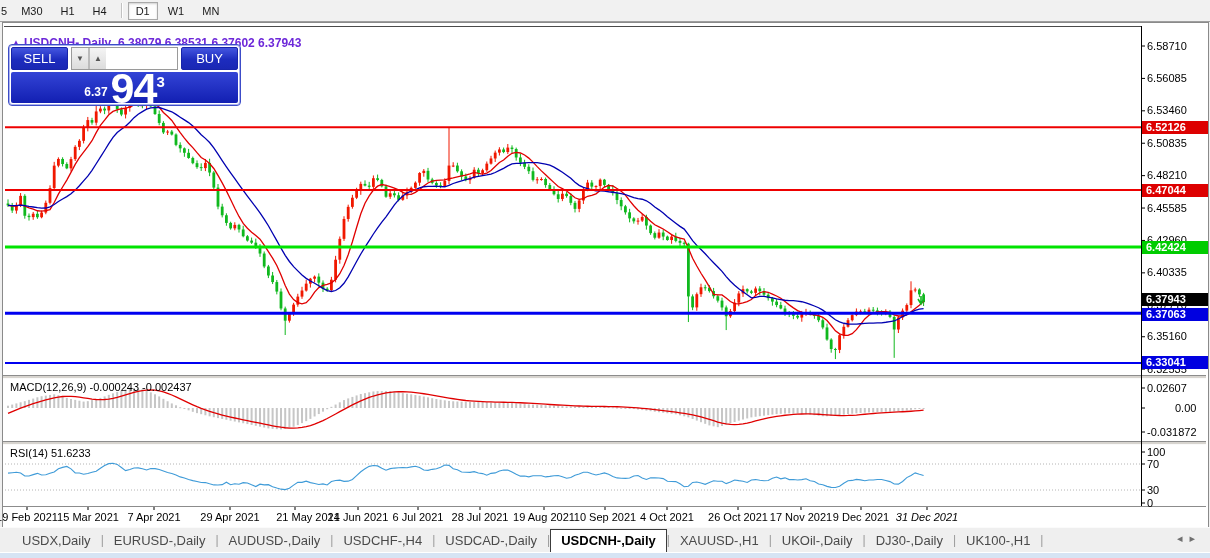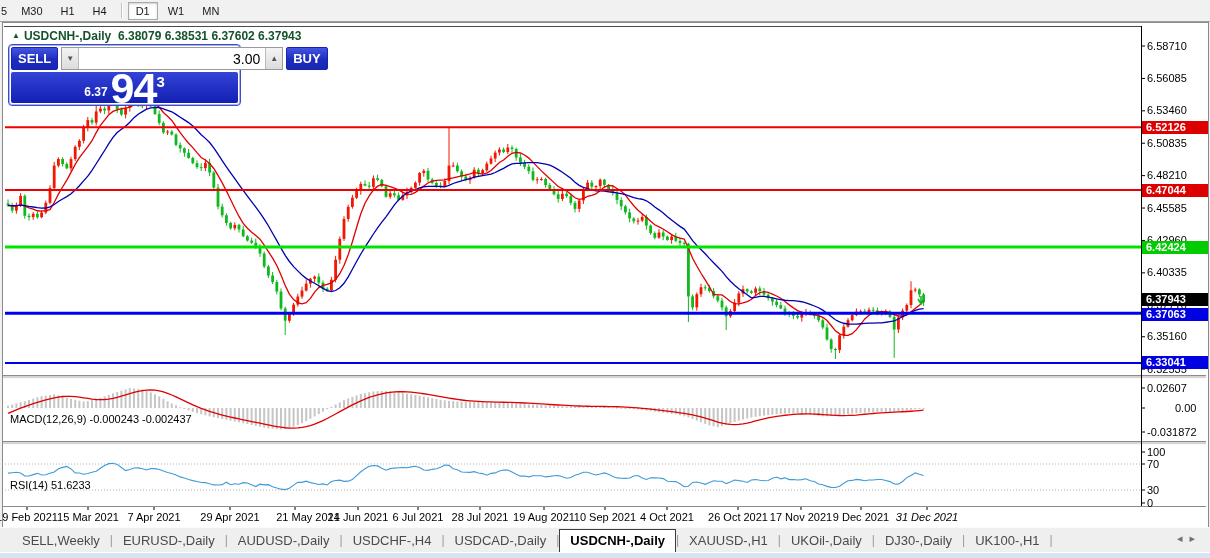--- a/index.html
+++ b/index.html
@@ -9,45 +9,45 @@
   #tf-bar{position:absolute;left:0;top:0;width:1210px;height:21px;background:#f1f1f1;
           border-bottom:1px solid #9e9e9e;display:flex;align-items:center;}
   .tf-btn{font-size:11px;color:#1a1a1a;padding:2px 7px;margin:0 1px;border:1px solid transparent;cursor:default;}
   .tf-btn.clip{padding:2px 3px 2px 0;margin-left:0;}
   .tf-btn.active{background:#fdfdfd;border:1px solid #a9a9a9;box-shadow:inset 0 1px 2px rgba(0,0,0,.18);}
   .tf-sep{width:1px;height:15px;background:#c2c2c2;margin:0 5px;box-shadow:1px 0 0 #fff;}
   
   #chartwin{position:absolute;left:2px;top:22px;width:1205px;height:505px;background:#fff;border:1px solid #8a8a8a;}
   #gfx{position:absolute;left:0;top:0;z-index:1;pointer-events:none;}
   .ovl{position:absolute;z-index:2;}
-  #chart-title{left:12px;top:29px;font-size:12px;font-weight:700;color:#14532d;white-space:nowrap;}
+  #chart-title{left:12px;top:36px;font-size:12px;font-weight:700;color:#6d28d9;white-space:nowrap;}
   #chart-title .tri{font-size:8px;vertical-align:2px;margin-right:4px;}
   
   #tpanel{position:absolute;left:8px;top:44px;width:227px;z-index:3;background:#fff;
           border:1px solid #3c4cc8;border-radius:4px;padding:2px;box-shadow:0 0 0 1px #aab2ee inset;}
   .trow{display:flex;gap:3px;}
   .trow+.trow{margin-top:2px;gap:8px;}
-  .tbtn{width:57px;height:23px;border:1px solid #1724aa;border-radius:2px;color:#fff;font-weight:700;
+  .tbtn{width:57px;height:23px;border:1px solid #1724aa;border-radius:2px;color:#fff;font-weight:400;
         font-size:13px;background:linear-gradient(#4456e0,#1d2cbe 55%,#1a27b4);font-family:inherit;}
   .spin{display:flex;height:23px;border:1px solid #9a9a9a;background:#fff;box-sizing:border-box;flex:1;}
   .spbtn{width:17px;border:none;background:linear-gradient(#f4f4f4,#dcdcdc);color:#555;font-size:8px;padding:0;}
   .spbtn.dn{border-right:1px solid #bbb;}
   .spbtn.up{border-left:1px solid #bbb;}
   .vol{flex:1;border:none;outline:none;font-family:inherit;font-size:14px;text-align:right;padding:0 5px 0 0;color:#000;min-width:0;}
   .pricebox{flex:1;height:30px;border-radius:2px;background:linear-gradient(#3344d6,#121fb2);color:#fff;
             display:flex;justify-content:center;align-items:flex-end;padding-bottom:1px;}
   .pb-small{font-size:12px;font-weight:700;margin:0 3px 3px 0;}
   .pb-big{font-size:43px;font-weight:700;line-height:27px;letter-spacing:-1px;}
   .pb-sup{font-size:15px;font-weight:700;align-self:flex-start;margin-top:1px;}
   
   .ytick{position:absolute;left:1147px;font-size:11px;color:#000;height:13px;line-height:13px;}
   .badge{position:absolute;left:1142px;width:66px;height:13px;line-height:13px;font-size:11px;font-weight:700;
          color:#fff;padding-left:4px;box-sizing:border-box;}
   .xlab{position:absolute;top:511px;transform:translateX(-50%);font-size:11px;color:#000;white-space:nowrap;}
-  .indlab{position:absolute;font-size:11px;color:#000;font-weight:400;white-space:nowrap;margin-top:32px;}
+  .indlab{position:absolute;font-size:11px;color:#000;font-weight:400;white-space:nowrap;}
   
   #tabsbar{position:absolute;left:0;top:527px;width:1210px;height:25px;background:#efefef;
            border-top:1px solid #fbfbfb;display:flex;align-items:center;padding-left:12px;box-sizing:border-box;}
   .tab{font-size:13px;color:#4a4a4a;padding:3px 10px;white-space:nowrap;cursor:default;}
   .tabsep{color:#9a9a9a;font-size:12px;}
   .tab.active{background:#fff;border:1px solid #3c3c3c;border-bottom:1px solid #fff;font-weight:700;color:#000;
               margin-bottom:-2px;padding-bottom:5px;}
   #tab-scroll{position:absolute;right:8px;top:532px;font-size:11px;color:#707070;letter-spacing:7px;z-index:4;}
   
   #statusstrip{position:absolute;left:0;top:552px;width:1210px;height:6px;background:#d6e4f4;border-top:1px solid #fff;}
@@ -804,21 +804,20 @@
 
   <div class="ovl" id="chart-title">
     <span class="tri">▲</span><span>USDCNH-,Daily</span>&nbsp;&nbsp;<span>6.38079 6.38531 6.37602 6.37943</span>
   </div>
 
   <div id="tpanel">
     <div class="trow">
       <button class="tbtn">SELL</button>
       <div class="spin">
         <button class="spbtn dn">▼</button>
-        <input class="vol" value="3.00" style="">
         <button class="spbtn up">▲</button>
       </div>
       <button class="tbtn">BUY</button>
     </div>
     <div class="trow">
       <div class="pricebox">
         <span class="pb-small">6.37</span>
         <span class="pb-big">94</span>
         <span class="pb-sup">3</span>
       </div>
@@ -870,21 +869,21 @@
       <div class="ovl ytick" style="top: 381.5px;">0.02607</div>
       <div class="ovl ytick" style="top: 401.5px; padding-left: 28px;">0.00</div>
       <div class="ovl ytick" style="top: 425.5px;">-0.031872</div>
       <div class="ovl ytick" style="top: 445.5px;">100</div>
       <div class="ovl ytick" style="top: 457.5px;">70</div>
       <div class="ovl ytick" style="top: 483.5px;">30</div>
       <div class="ovl ytick" style="top: 496.5px;">0</div>
     </div>
 
   <div id="tabsbar">
-      <div class="tab">SELL,Weekly</div>
+      <div class="tab">USDX,Daily</div>
       <div class="tabsep">|</div>
       <div class="tab">EURUSD-,Daily</div>
       <div class="tabsep">|</div>
       <div class="tab">AUDUSD-,Daily</div>
       <div class="tabsep">|</div>
       <div class="tab">USDCHF-,H4</div>
       <div class="tabsep">|</div>
       <div class="tab">USDCAD-,Daily</div>
       <div class="tabsep">|</div>
       <div class="tab active">USDCNH-,Daily</div>

